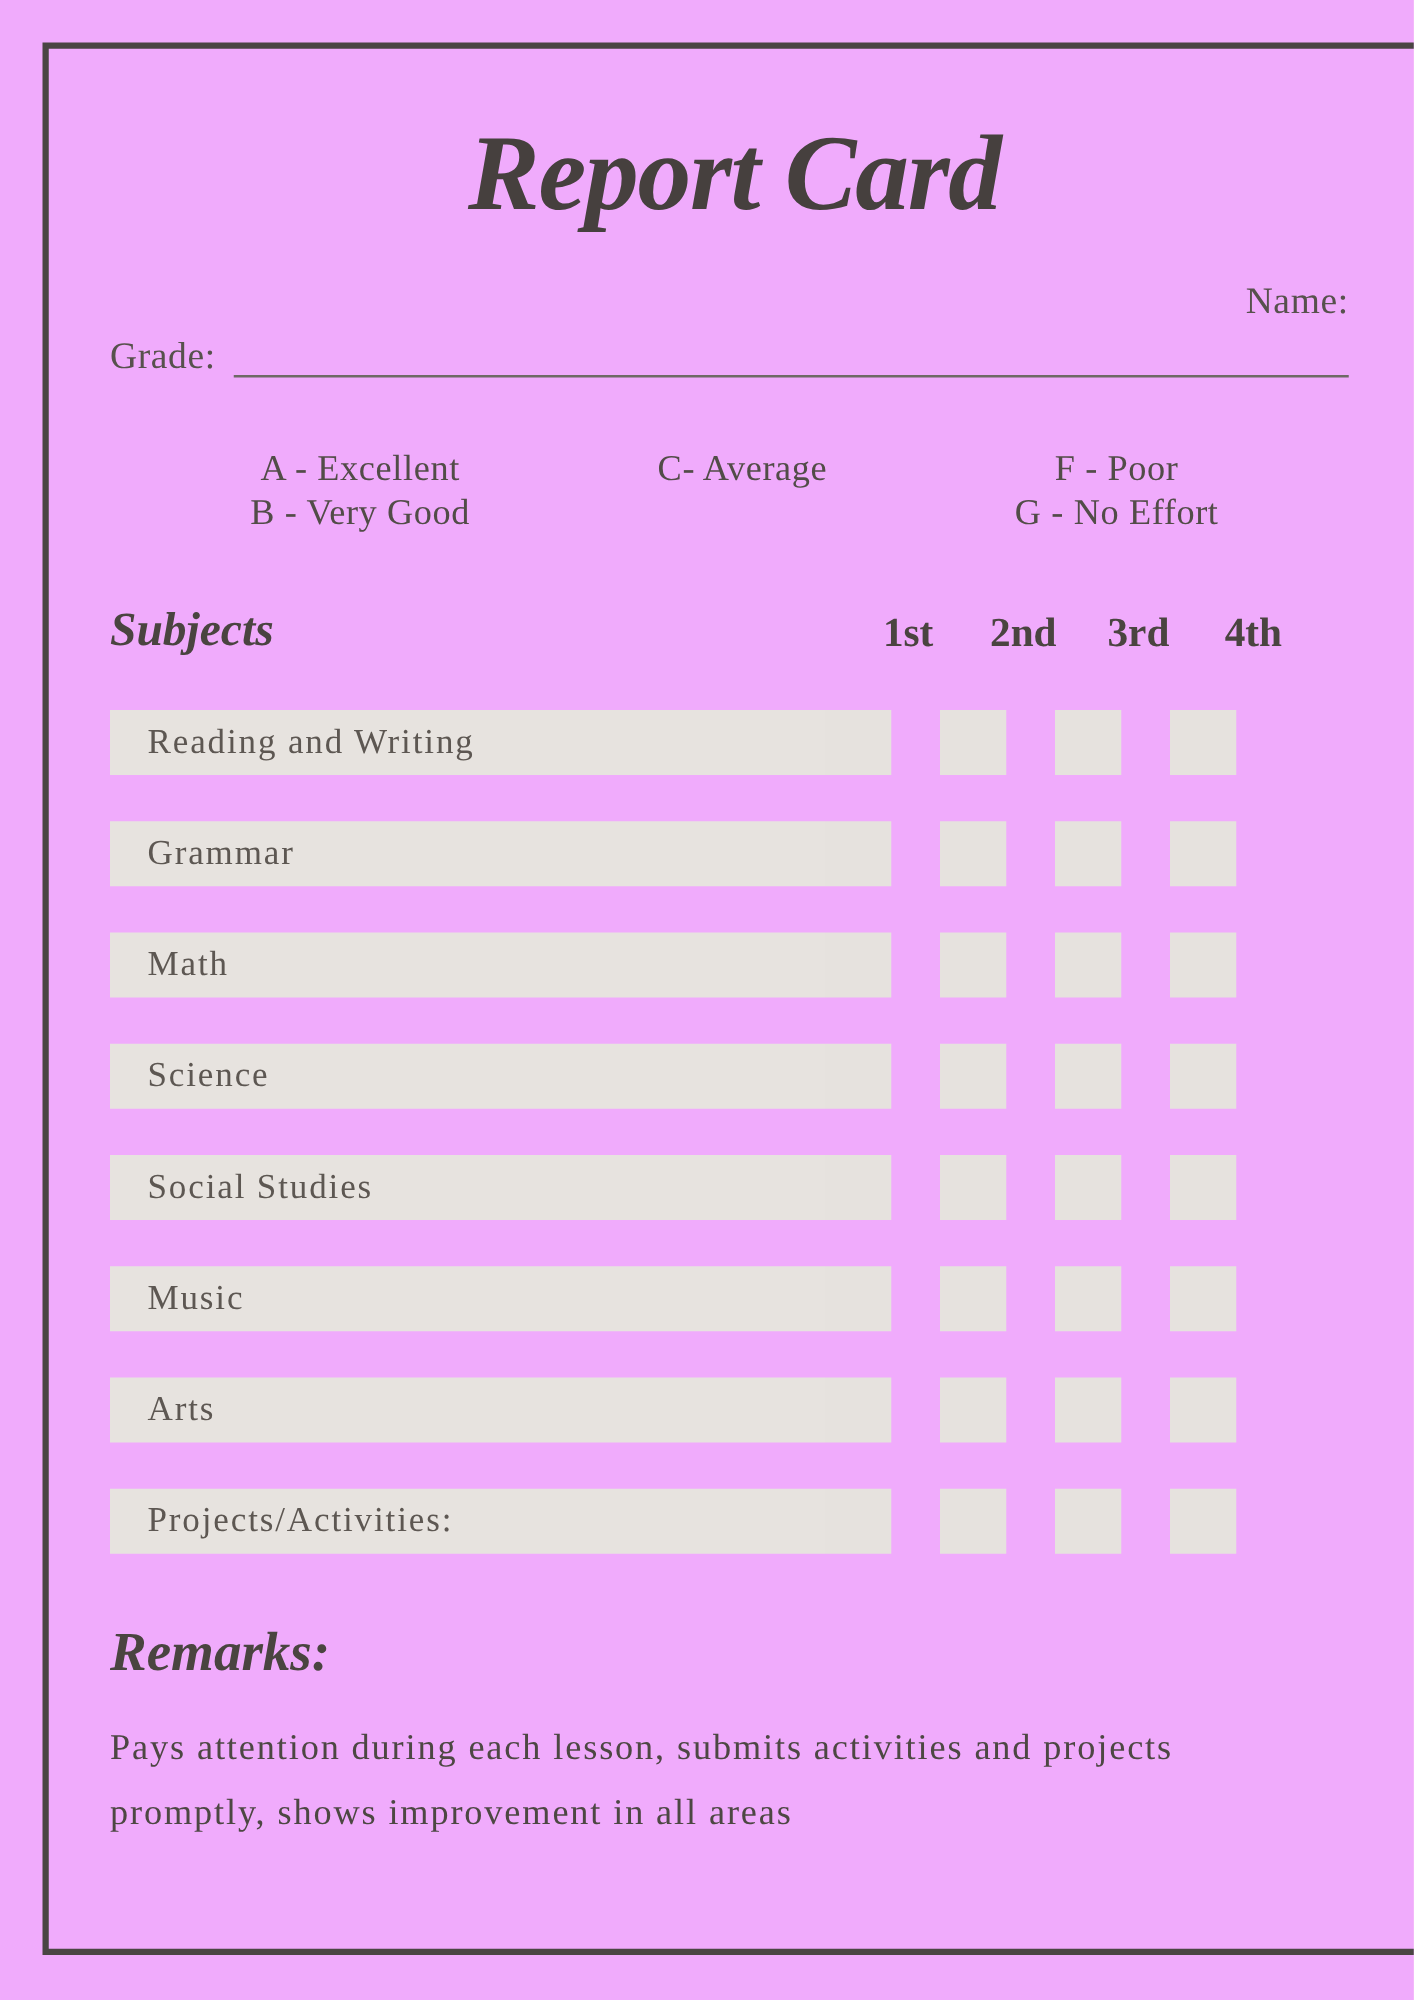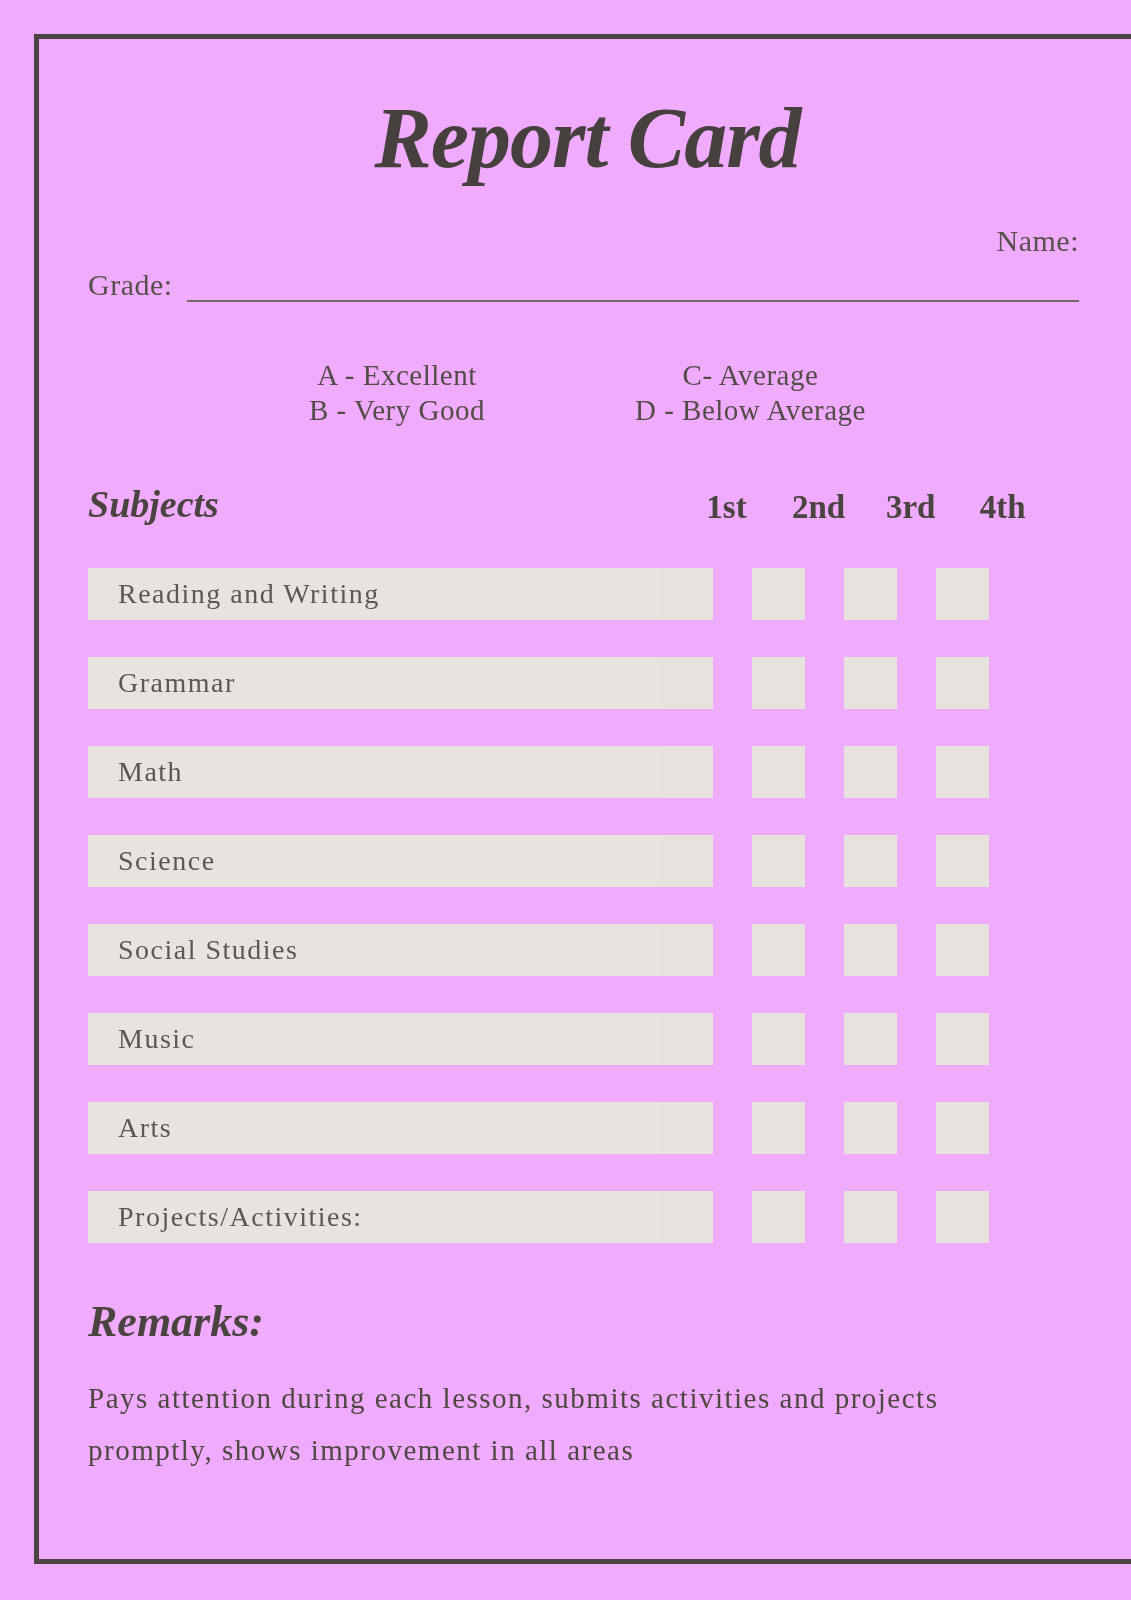--- a/index.html
+++ b/index.html
@@ -90,21 +90,24 @@
     <span class="field-line"></span>
   </div>
 
   <div class="legend">
     <div class="legend-col">
       <div>A - Excellent</div>
       <div>B - Very Good</div>
     </div>
     <div class="legend-col">
       <div>C- Average</div>
-      <div>D - Below Average</div>
+    </div>
+    <div class="legend-col">
+      <div>F - Poor</div>
+      <div>G - No Effort</div>
     </div>
   </div>
 
   <div class="grid-head">
     <h2 class="subjects-heading">Subjects</h2>
     <span class="period">1st</span>
     <span class="period">2nd</span>
     <span class="period">3rd</span>
     <span class="period">4th</span>
   </div>

